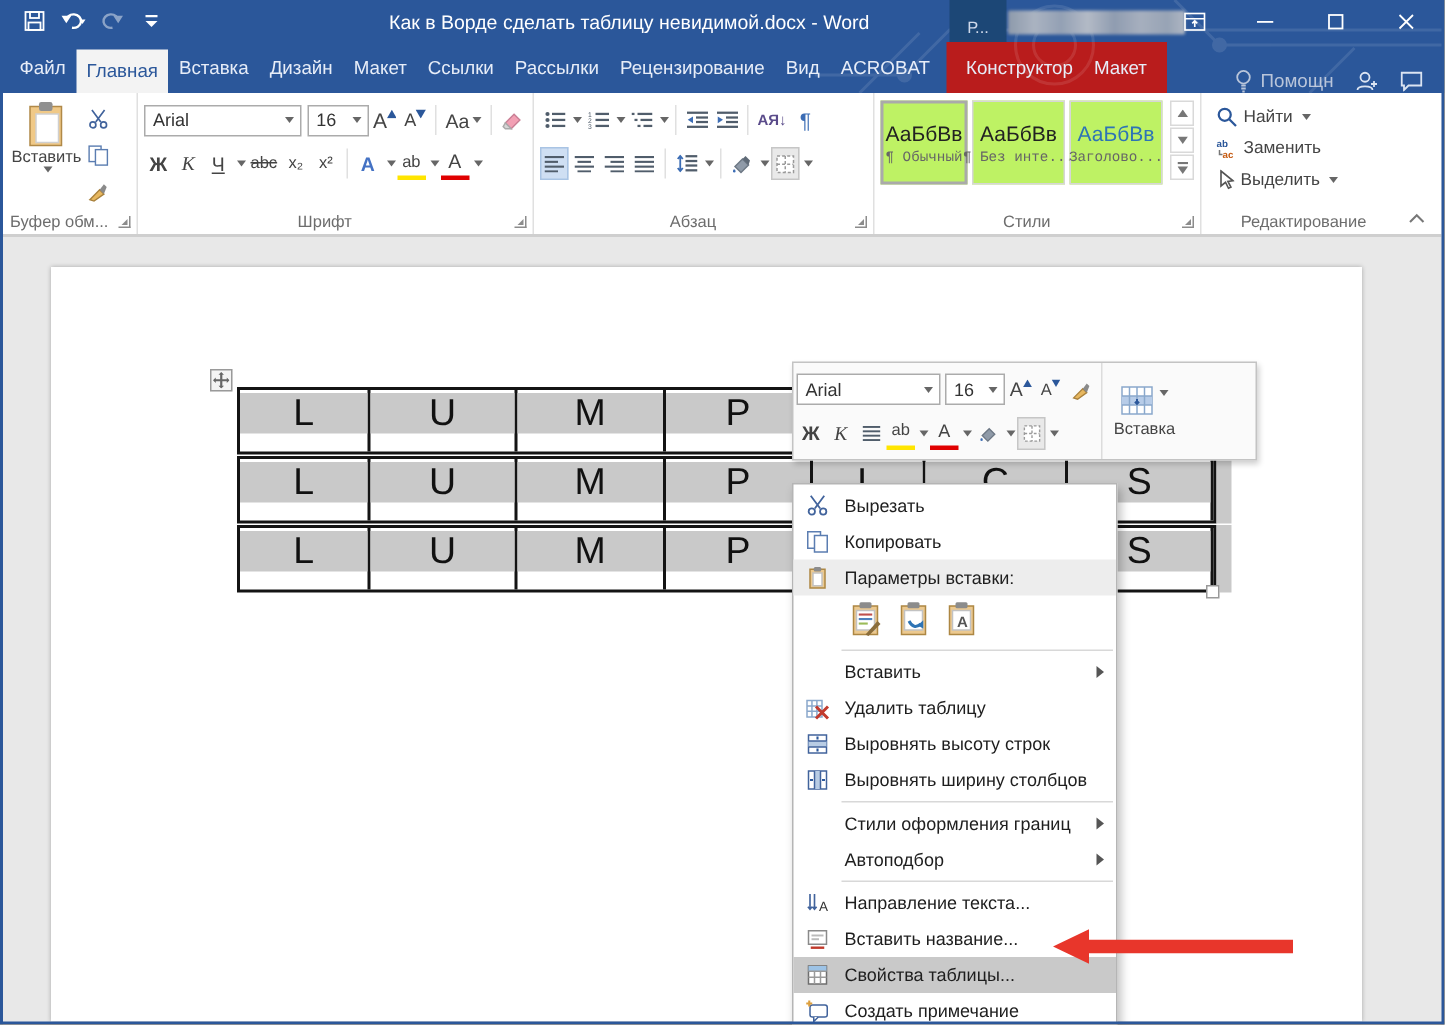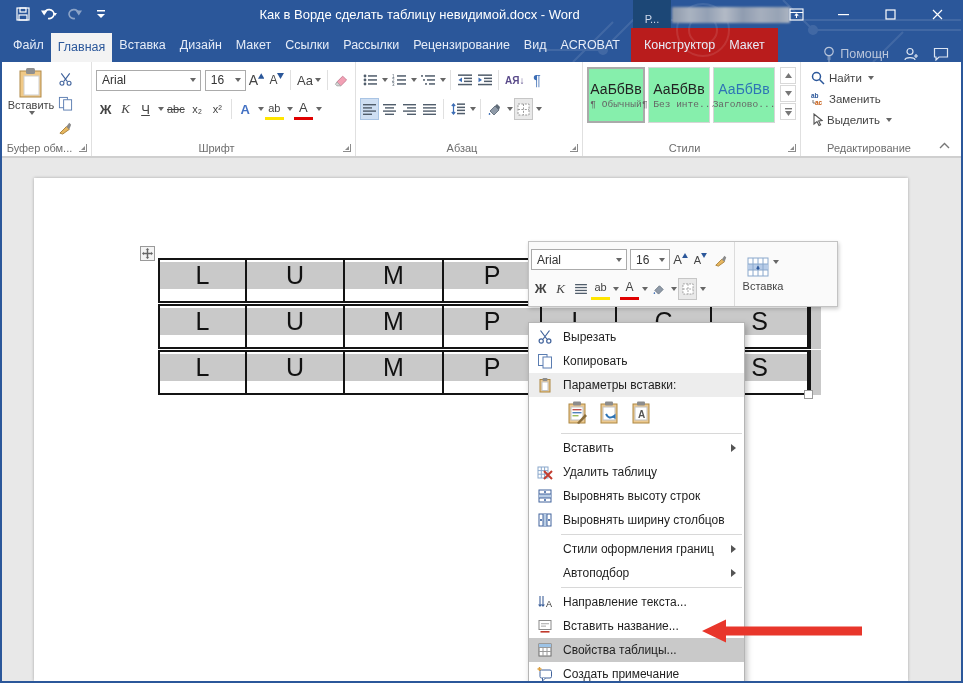--- a/index.html
+++ b/index.html
@@ -41,21 +41,21 @@
   .sbtn.on{background:#cfdff3;border:1px solid #a9c4e4;}
   .da{width:0;height:0;border-left:3.5px solid transparent;border-right:3.5px solid transparent;border-top:4px solid #666;margin-left:2px;}
   .combo{height:21px;border:1px solid #ababab;background:#fff;display:flex;align-items:center;font-size:12px;color:#333;padding-left:5px;}
   .combo .da{margin-left:auto;margin-right:4px;}
   .vsep{width:1px;height:20px;background:#e0e0e0;margin:0 3px;}
   #clip{width:90px;display:flex;}
   #pastebig{width:50px;display:flex;flex-direction:column;align-items:center;font-size:11px;color:#444;}
   #clipcol{display:flex;flex-direction:column;gap:2px;padding-top:2px;}
   #grp-font{width:264px;} #grp-par{width:227px;} #grp-sty{width:218px;} #grp-edit{width:136px;border-right:none;}
   .ul4{border-bottom:3.5px solid #ffe500;} .ul4r{border-bottom:3.5px solid #e00000;}
-  .stycard{width:62px;height:56px;border:1px solid #d6d6d6;background:#86efac;display:flex;flex-direction:column;align-items:center;justify-content:center;gap:2px;text-align:center;}
+  .stycard{width:62px;height:56px;border:1px solid #d6d6d6;background:#bef264;display:flex;flex-direction:column;align-items:center;justify-content:center;gap:2px;text-align:center;}
   .stycard.sel{border:2px solid #aaa;}
   .stys{font-size:14px;color:#222;white-space:nowrap;} .styl{font-size:9.5px;color:#666;white-space:nowrap;font-family:Liberation Mono, monospace;}
   .styrail{display:flex;flex-direction:column;gap:1px;margin-left:2px;}
   .railb{width:16px;height:17px;border:1px solid #d9d9d9;display:flex;align-items:center;justify-content:center;}
   .erow{display:flex;align-items:center;gap:4px;height:21px;font-size:11.5px;color:#444;}
   #collapse{position:absolute;right:8px;bottom:4px;width:18px;height:14px;display:flex;align-items:center;justify-content:center;}
 
   
   #doc{position:absolute;left:2px;top:160px;width:959px;height:521px;background:#e8e8e8;}
   #page{position:absolute;left:32px;top:18px;width:874px;height:503px;background:#fff;box-shadow:0 0 3px rgba(0,0,0,.28);}

